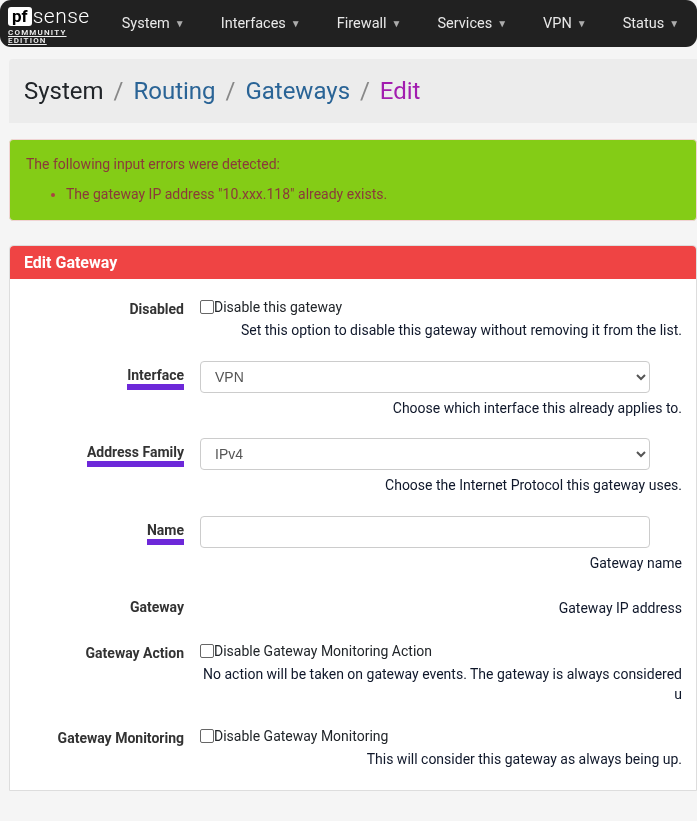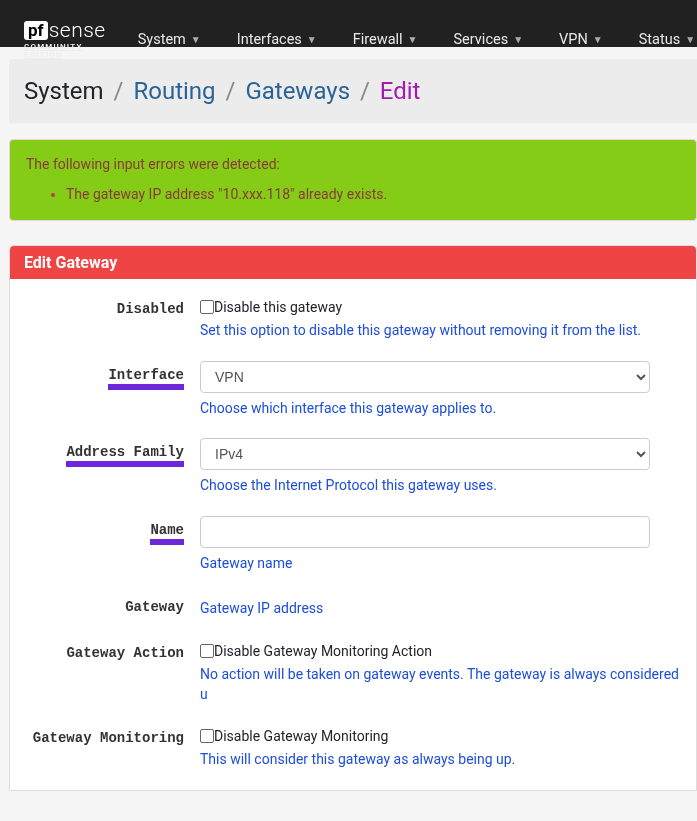--- a/index.html
+++ b/index.html
@@ -9,23 +9,24 @@
     font-size: 14px;
     color: #212529;
     background: #f5f5f5;
     width: 697px;
   }
   
   .navbar {
     background: #212121;
     color: #fff;
     display: flex;
-    align-items: flex-start;
+    align-items: flex-end;
     height: 47px;
-    padding: 16px;
+    padding: 0;
+    border-radius: 11px;
   }
   .logo {
     display: flex;
     flex-direction: column;
     align-items: flex-start;
     padding: 4px 14px 2px 8px;
     line-height: 1;
   }
   .logo-top { display:flex; align-items:center; }
   .logo-pf {
@@ -100,43 +101,43 @@
   .form-row.first { padding-top:16px; }
   .form-label {
     width:190px;
     min-width:190px;
     text-align:right;
     padding-right:16px;
     padding-top:6px;
     font-weight:700;
     color:#333;
     font-size:14px;
-    font-family:Liberation Mono, monospace;
   }
   .form-label.req span { border-bottom: 6px solid #6d28d9; padding-bottom:1px;}
   .form-field {
     flex:1;
     display:flex;
     flex-direction:column;
   }
   .checkbox-line { display:flex; align-items:center; gap:0; padding-top:4px;}
   .checkbox {
     width:14px; height:14px;
     border:1.5px solid #666;
     border-radius:2px;
     display:inline-block;
     background:#fff;
     cursor:pointer;
   }
   .help {
-    color:#1d4ed8;
+    color:#0f172a;
     font-size:14px;
     margin-top:6px;
     margin-bottom:10px;
     line-height:1.4;
+    text-align:right;
   }
   select.form-control, input.form-control {
     width:450px;
     max-width:100%;
     height:32px;
     border:1px solid #ccc;
     border-radius:4px;
     padding: 4px 10px;
     font-size:14px;
     color:#555;
@@ -215,21 +216,21 @@
       <div class="help">Set this option to disable this gateway without removing it from the list.</div>
     </div>
   </div>
 
   <div class="form-row">
     <div class="form-label req"><span>Interface</span></div>
     <div class="form-field">
       <select class="form-control">
         <option>VPN</option>
       </select>
-      <div class="help">Choose which interface this gateway applies to.</div>
+      <div class="help">Choose which interface this already applies to.</div>
     </div>
   </div>
 
   <div class="form-row">
     <div class="form-label req"><span>Address Family</span></div>
     <div class="form-field">
       <select class="form-control">
         <option>IPv4</option>
       </select>
       <div class="help">Choose the Internet Protocol this gateway uses.</div>

